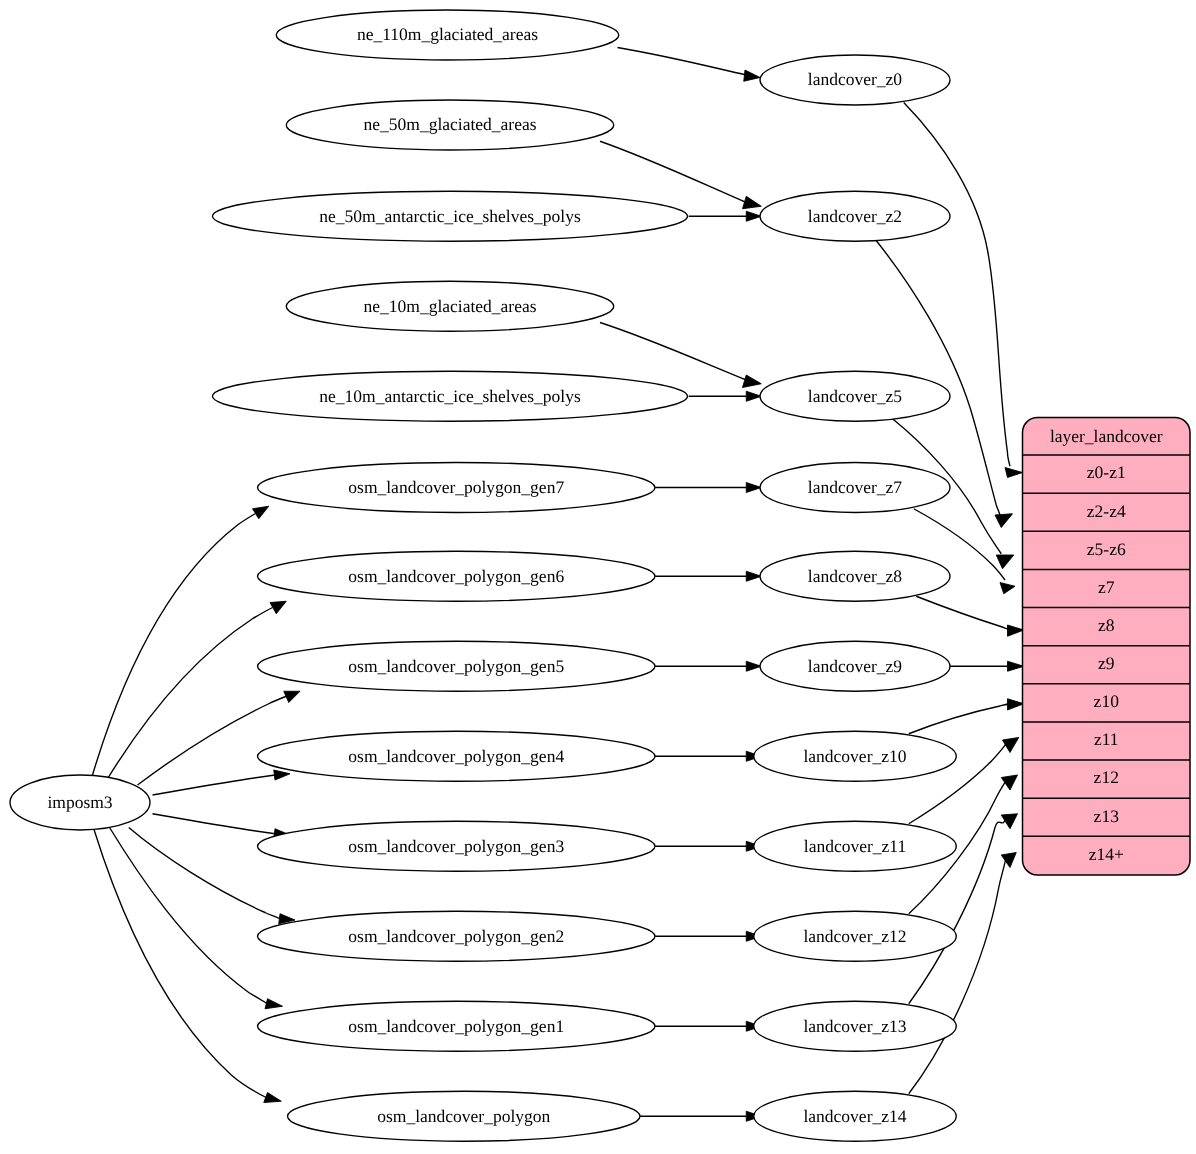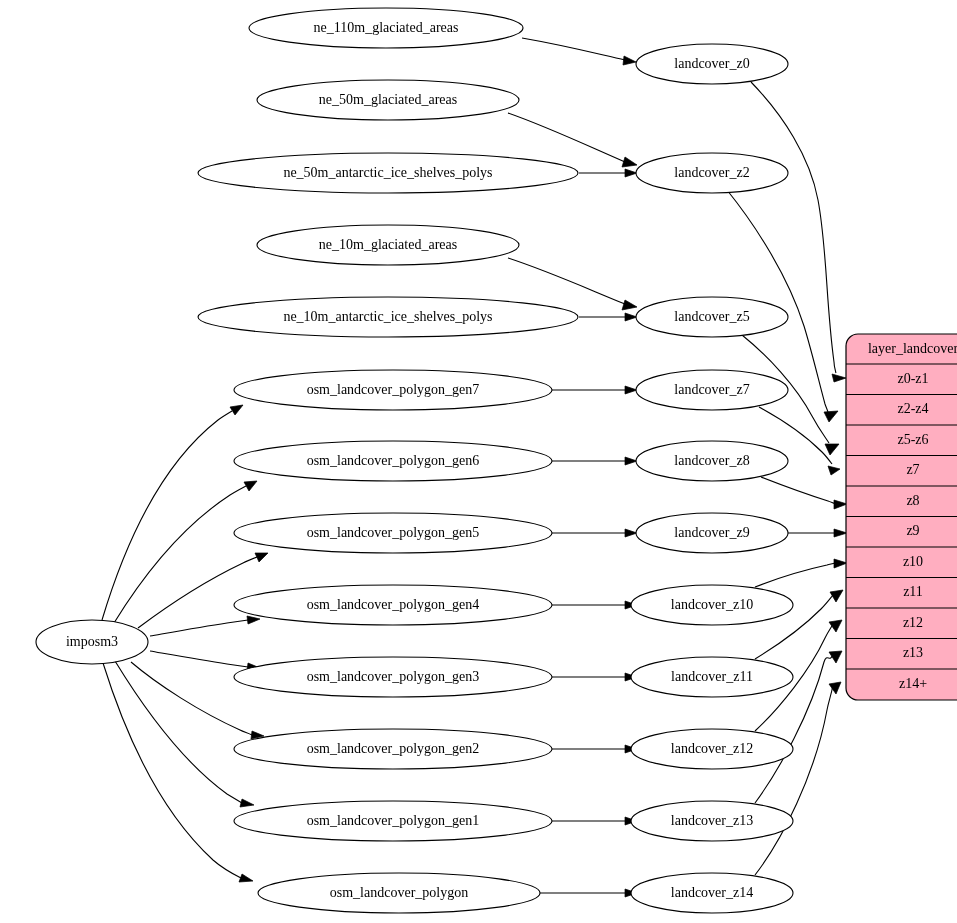--- a/index.html
+++ b/index.html
@@ -10,21 +10,20 @@
   body {
     width: 957px;
     height: 923px;
     font-family: "Liberation Serif", "DejaVu Serif", serif;
     overflow: hidden;
   }
   #graph-root {
     position: relative;
     width: 812px;
     height: 923px;
-    padding-left: 28px;
   }
   svg#graph-svg {
     display: block;
     width: 957px;
     height: 923px;
   }
   .node-ellipse {
     fill: #ffffff;
     stroke: #000000;
     stroke-width: 1.1;

